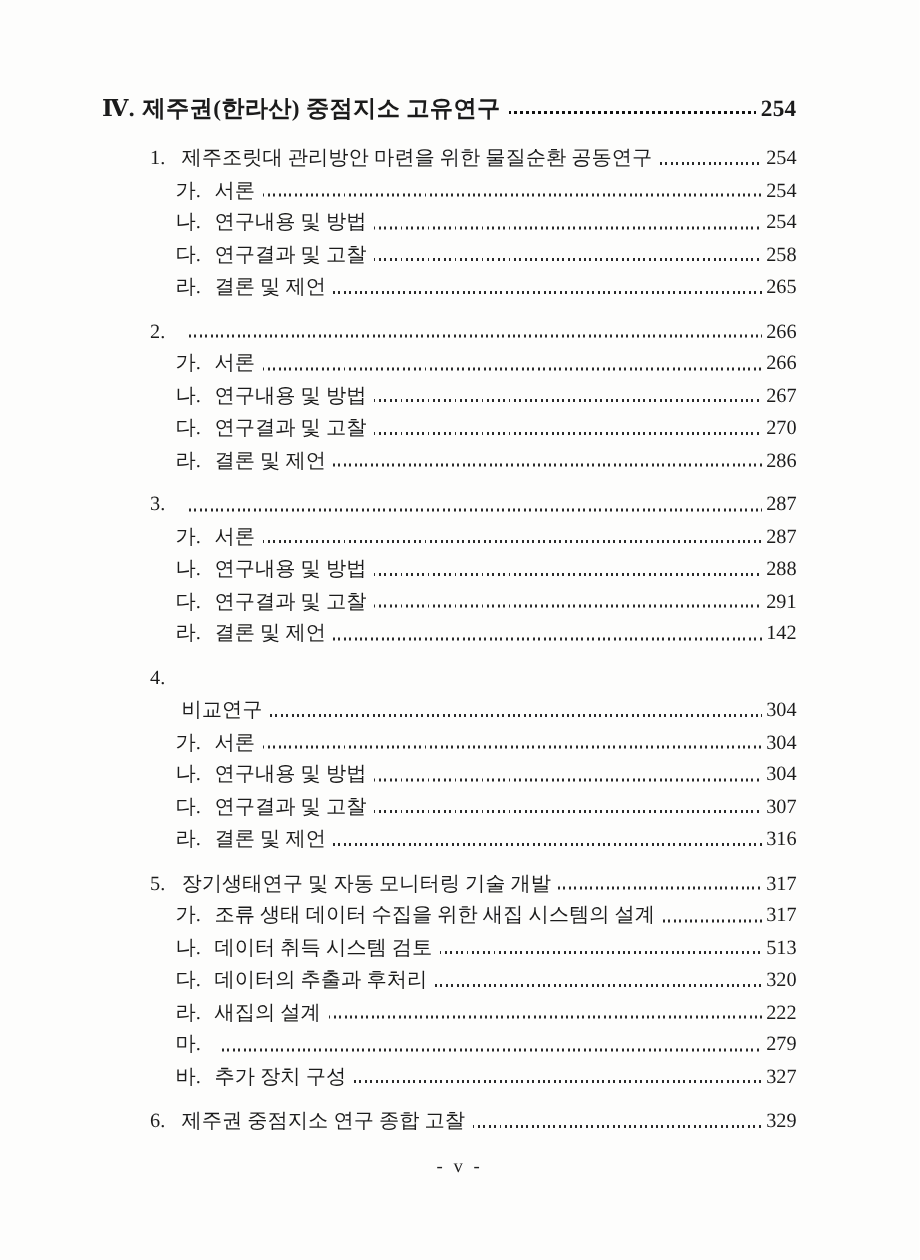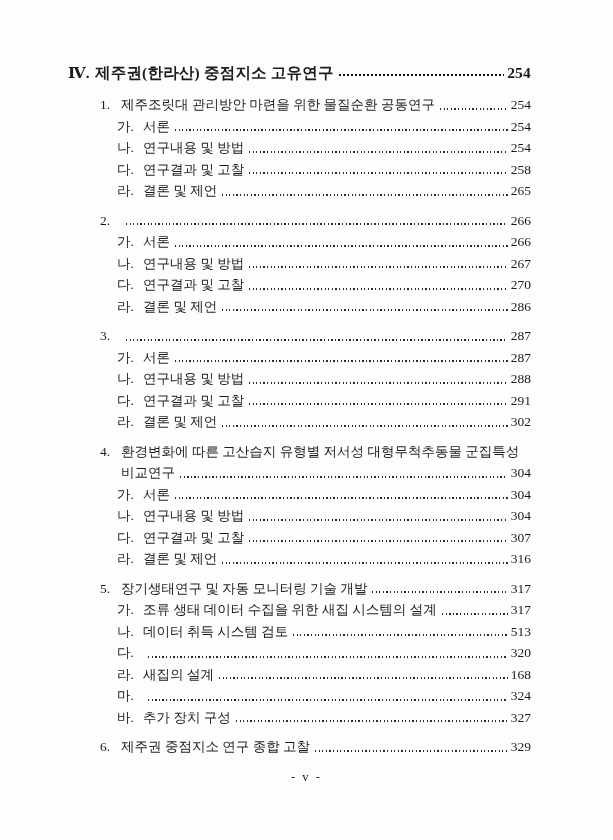--- a/index.html
+++ b/index.html
@@ -182,27 +182,26 @@
           <div class="row item-row">
             <span class="num item-num">다.</span>
             <span class="title">연구결과 및 고찰</span>
             <span class="leader"></span>
             <span class="pagenum">291</span>
           </div>
           <div class="row item-row">
             <span class="num item-num">라.</span>
             <span class="title">결론 및 제언</span>
             <span class="leader"></span>
-            <span class="pagenum">302</span>
+            <span class="pagenum">142</span>
           </div>
         </div>
         <div class="section-block">
           <div class="row section-row">
             <span class="num section-num">4.</span>
-            <span class="title">환경변화에 따른 고산습지 유형별 저서성 대형무척추동물 군집특성</span>
           </div>
           <div class="row cont-row">
             <span class="title">비교연구</span>
             <span class="leader"></span>
             <span class="pagenum">304</span>
           </div>
           <div class="row item-row">
             <span class="num item-num">가.</span>
             <span class="title">서론</span>
             <span class="leader"></span>
@@ -241,33 +240,34 @@
             <span class="pagenum">317</span>
           </div>
           <div class="row item-row">
             <span class="num item-num">나.</span>
             <span class="title">데이터 취득 시스템 검토</span>
             <span class="leader"></span>
             <span class="pagenum">513</span>
           </div>
           <div class="row item-row">
             <span class="num item-num">다.</span>
+            <span class="title">데이터의 추출과 후처리</span>
             <span class="leader"></span>
             <span class="pagenum">320</span>
           </div>
           <div class="row item-row">
             <span class="num item-num">라.</span>
             <span class="title">새집의 설계</span>
             <span class="leader"></span>
-            <span class="pagenum">168</span>
+            <span class="pagenum">222</span>
           </div>
           <div class="row item-row">
             <span class="num item-num">마.</span>
             <span class="leader"></span>
-            <span class="pagenum">324</span>
+            <span class="pagenum">279</span>
           </div>
           <div class="row item-row">
             <span class="num item-num">바.</span>
             <span class="title">추가 장치 구성</span>
             <span class="leader"></span>
             <span class="pagenum">327</span>
           </div>
         </div>
         <div class="section-block">
           <div class="row section-row">

